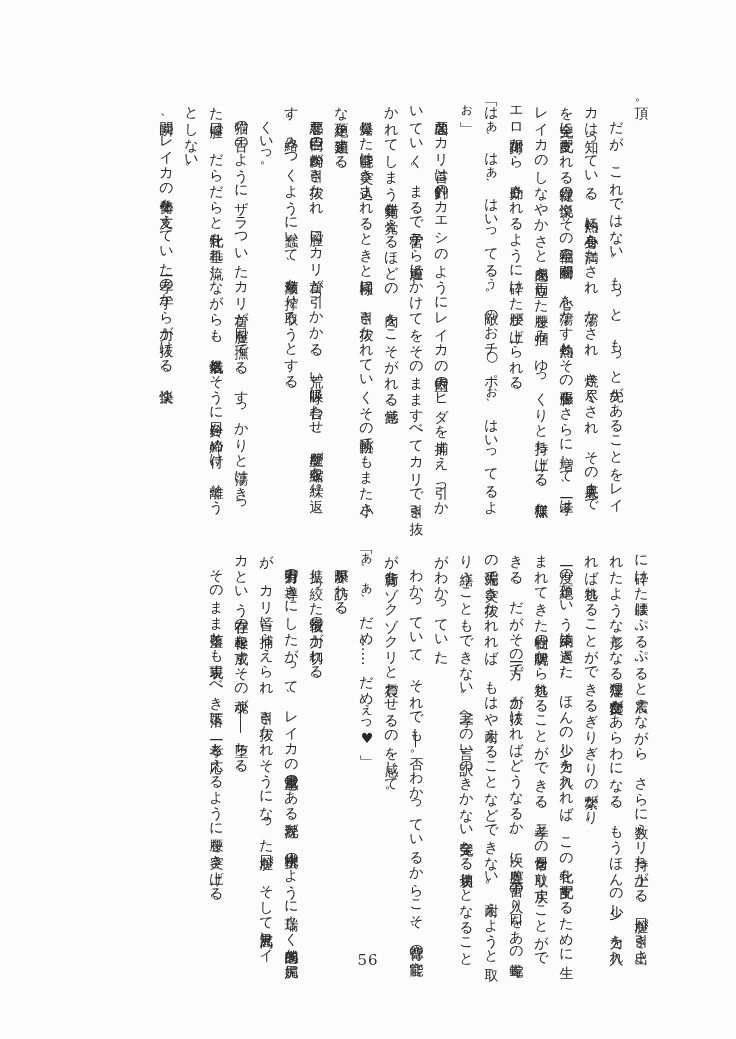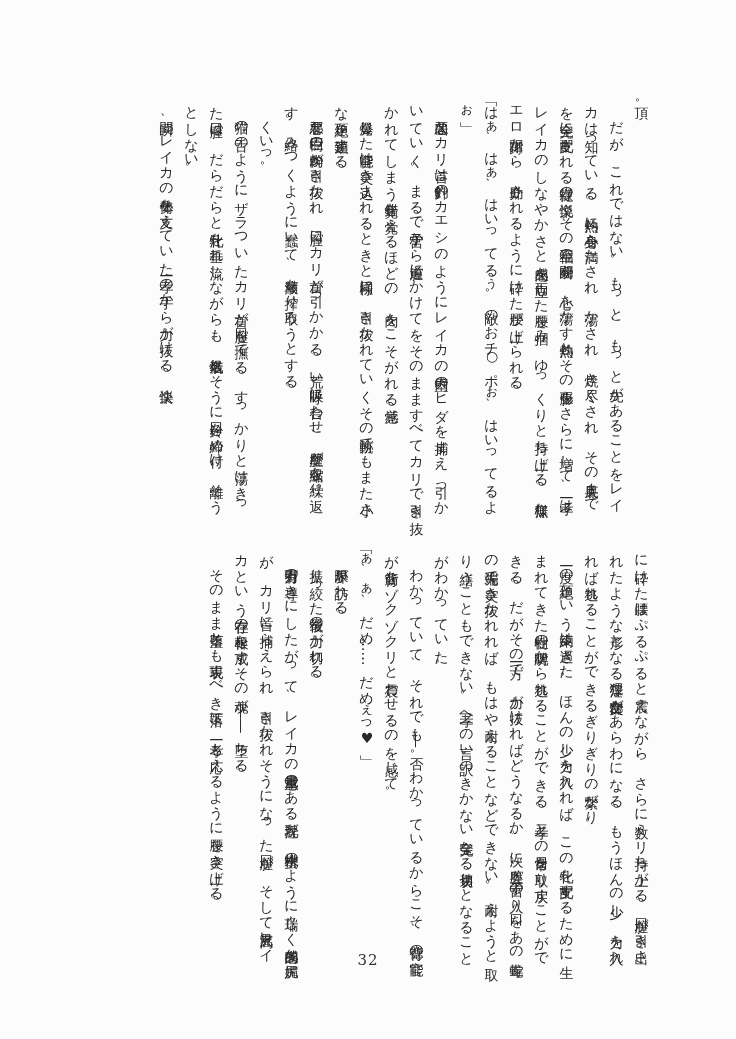--- a/index.html
+++ b/index.html
@@ -68,15 +68,15 @@
     <p>に砕けた腰はぷるぷると震えながら、さらに数ミリ持ち上がる。膣口が引き出されたような形となる淫猥な交合部があらわになる。もうほんの少し、力を入れれば逃れることができるぎりぎりの繋がり。</p>
     <p class="indent">一度の絶頂という約束は過ぎた。ほんの少し力を入れれば、この牝を支配するために生まれてきた牡樹の呪縛から逃れることができる。孝二との日常を取り戻すことができる。だがその一方で、力が抜ければどうなるか。次に膣奥、子宮の入り口をあの毒蛇の先端で突き抜かれれば、もはや耐えることなどできない。耐えようと取り繕うこともできない。孝二への言い訳のきかない完全なる裏切りとなることがわかっていた。</p>
     <p class="indent">わかっていて、それでも―否。わかっているからこそ、背徳の官能が背筋をゾクゾクリと震わせるのを感じて。</p>
     <p>「ぁ、ぁ、だめ……だめぇっ♥」</p>
     <p class="indent">限界が訪れる。</p>
     <p class="indent">振り絞った最後の力が切れる。</p>
     <p class="indent">万有引力の導きにしたがって、レイカの重量感のある淫乳が、水蜜桃のように瑞々しく肉感的な媚尻が、カリ首に捕らえられ、引き抜かれそうになった膣口が、そして高見沢レイカという存在の根幹を成すその魂が――堕ちる。</p>
     <p class="indent">そのまま堕落とも表現すべき落下に、一孝も応えるように腰を突き上げる。</p>
   </section>
 
-  <div class="page-number">32</div>
+  <div class="page-number">56</div>
 
 </div>
 
 </body></html>

